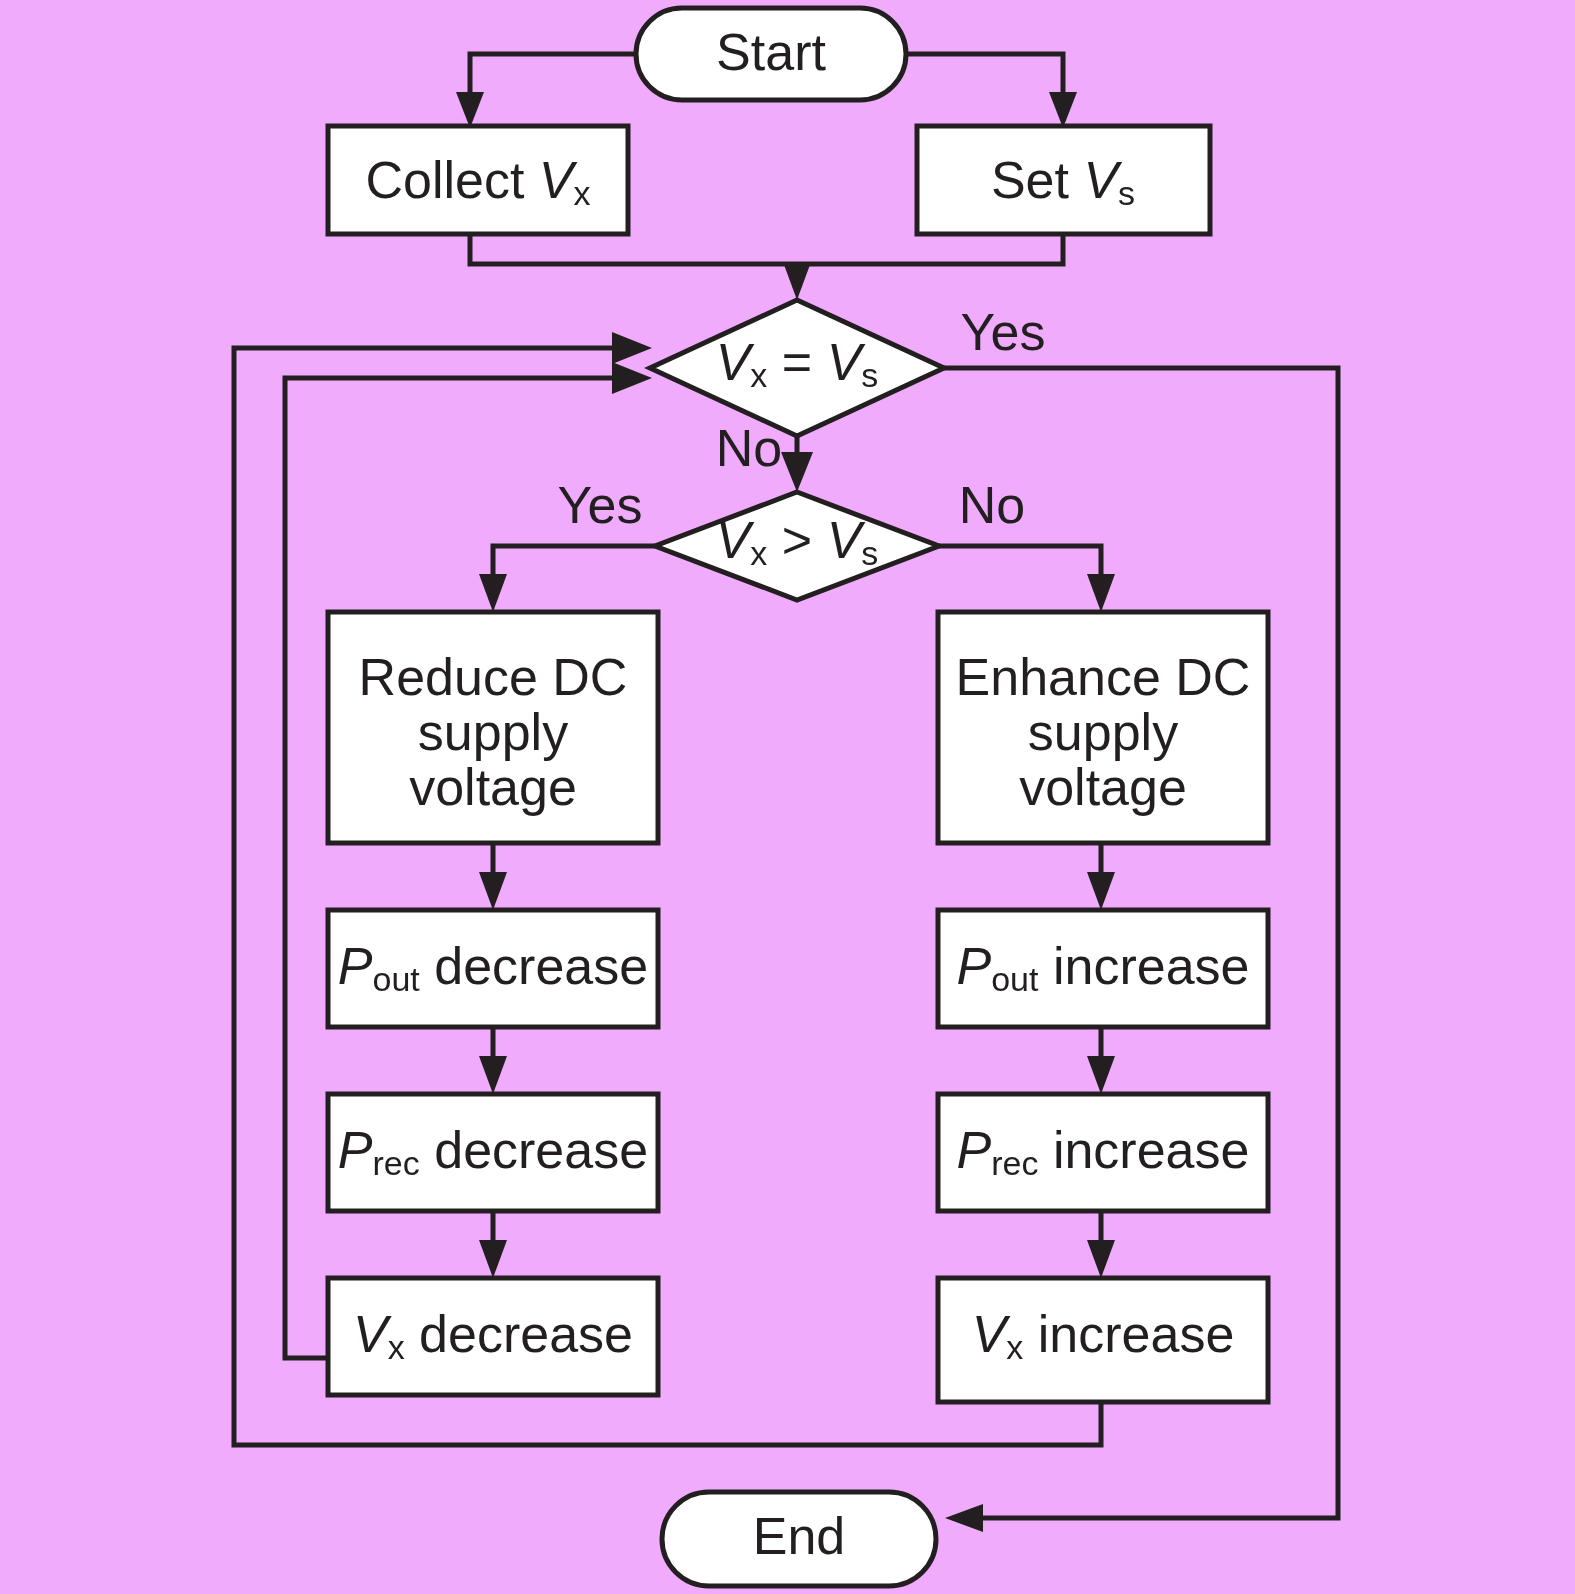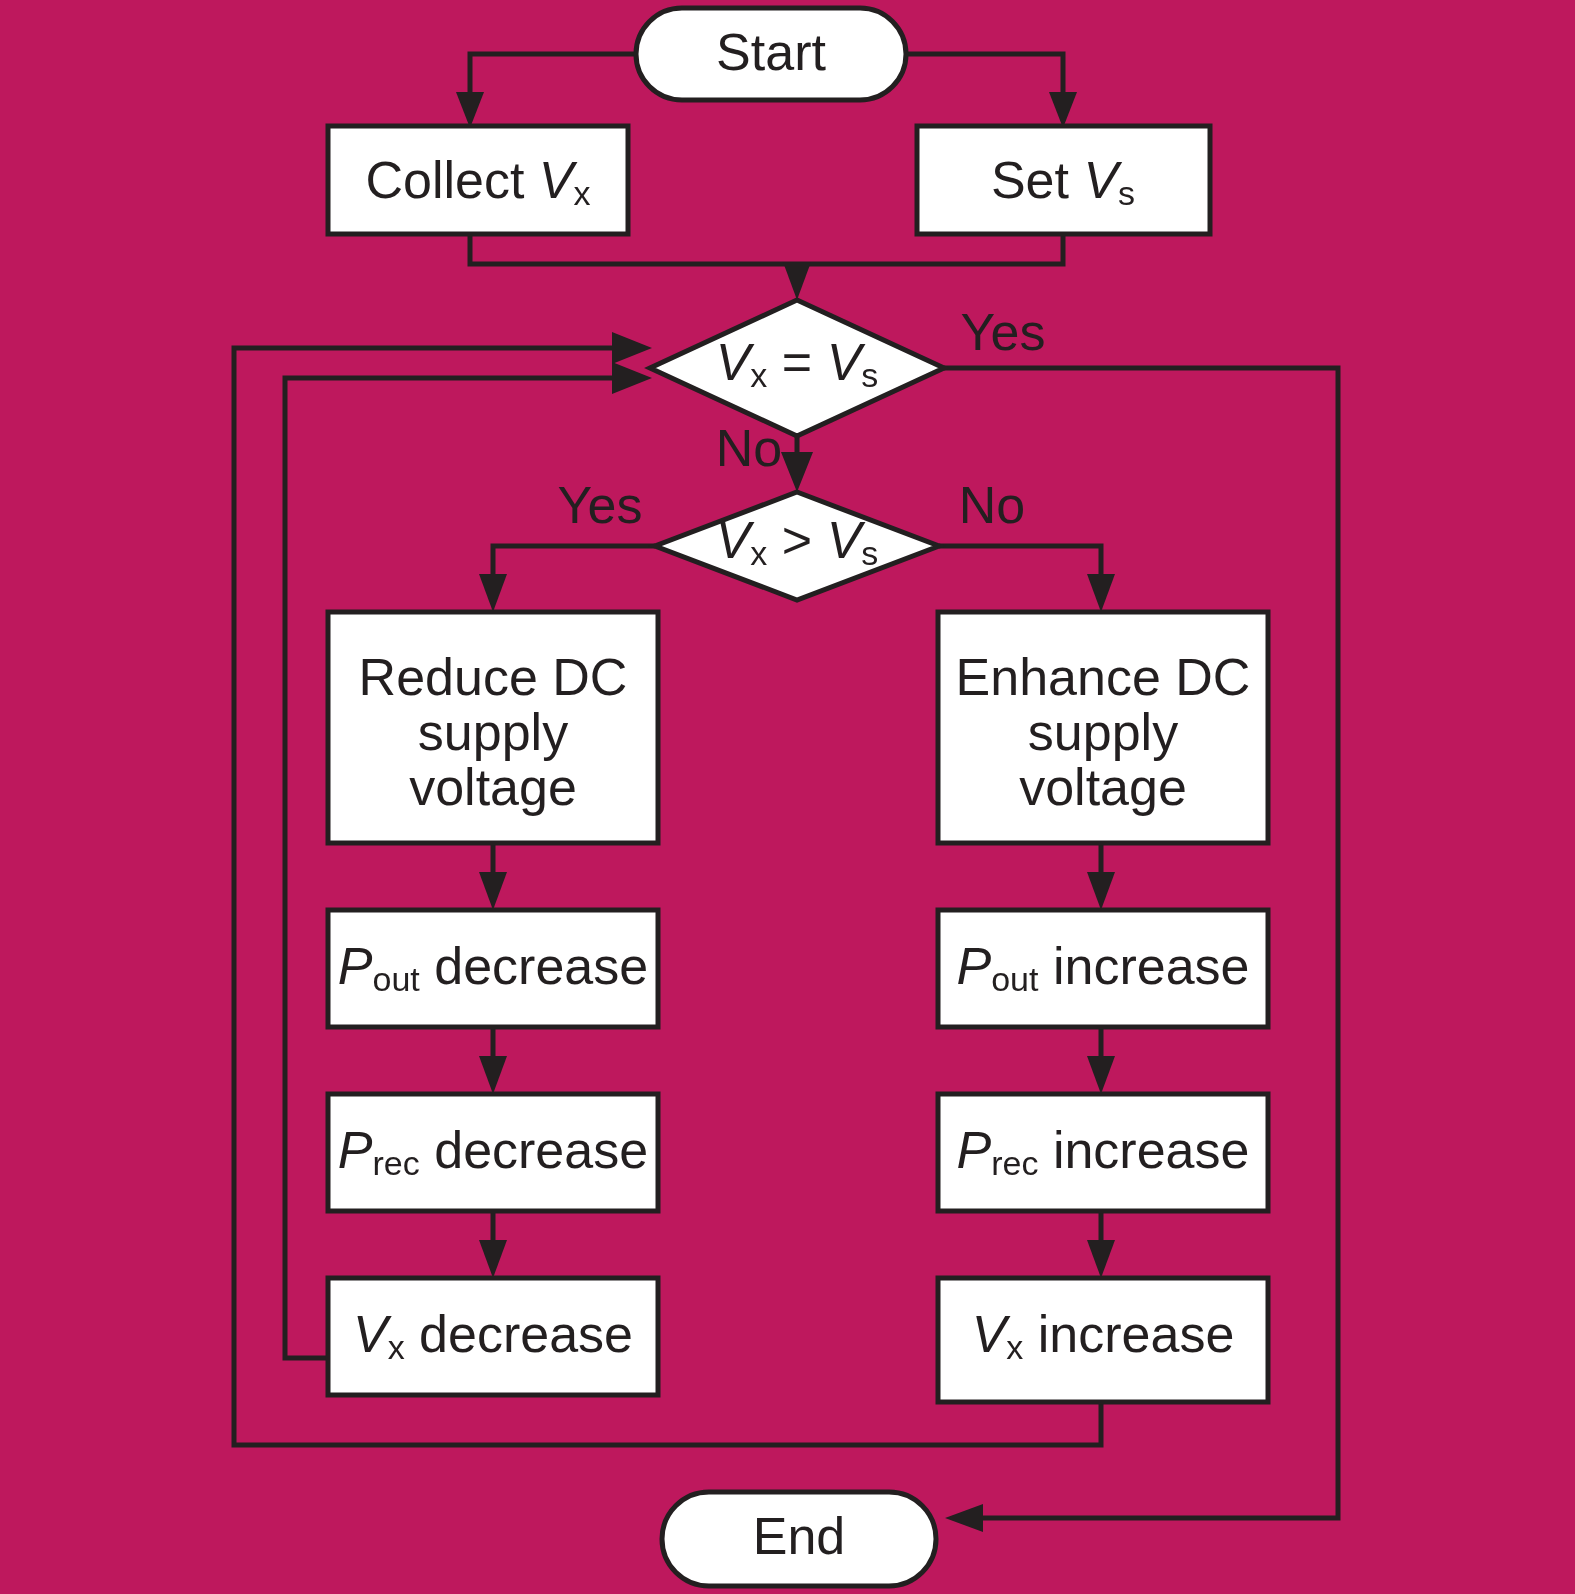--- a/index.html
+++ b/index.html
@@ -7,21 +7,21 @@
     padding: 0;
     background: #ffffff;
   }
   body {
     font-family: "Liberation Sans", sans-serif;
   }
   #flowchart-root {
     position: relative;
     width: 1575px;
     height: 1594px;
-    background: #be185d;
+    background: #f0abfc;
     overflow: hidden;
   }
   svg#flow-svg {
     display: block;
     width: 1575px;
     height: 1594px;
   }
   .shape-stroke {
     fill: #ffffff;
     stroke: #231f20;

